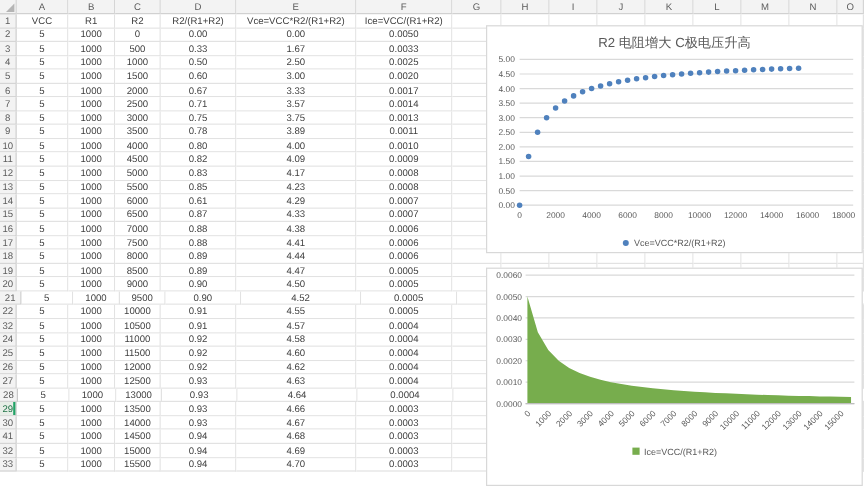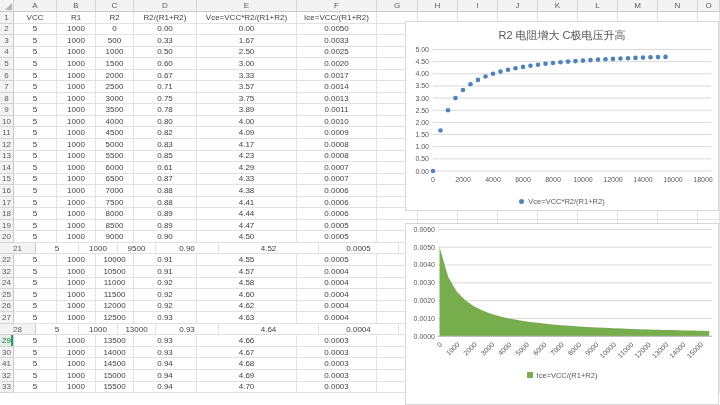--- a/index.html
+++ b/index.html
@@ -410,21 +410,21 @@
         <div class="cell" style="width:40px"></div>
         <div class="cell" style="width:40px"></div>
         <div class="cell" style="width:40px"></div>
         <div class="cell" style="width:40px"></div>
         <div class="cell" style="width:40px"></div>
         <div class="cell" style="width:40px"></div>
         <div class="cell" style="width:40px"></div>
         <div class="cell" style="width:22px"></div>
       </div>
       <div class="srow" style="height:11.558823529411764px">
-        <div class="rhead" style="width:36px">21</div>
+        <div class="rhead" style="width:18px">21</div>
         <div class="cell" style="width:43px">5</div>
         <div class="cell" style="width:39px">1000</div>
         <div class="cell" style="width:38px">9500</div>
         <div class="cell" style="width:63px">0.90</div>
         <div class="cell" style="width:100px">4.52</div>
         <div class="cell" style="width:80px">0.0005</div>
         <div class="cell" style="width:41px"></div>
         <div class="cell" style="width:40px"></div>
         <div class="cell" style="width:40px"></div>
         <div class="cell" style="width:40px"></div>
@@ -536,21 +536,21 @@
         <div class="cell" style="width:40px"></div>
         <div class="cell" style="width:40px"></div>
         <div class="cell" style="width:40px"></div>
         <div class="cell" style="width:40px"></div>
         <div class="cell" style="width:40px"></div>
         <div class="cell" style="width:40px"></div>
         <div class="cell" style="width:40px"></div>
         <div class="cell" style="width:22px"></div>
       </div>
       <div class="srow" style="height:11.558823529411764px">
-        <div class="rhead" style="width:36px">28</div>
+        <div class="rhead" style="width:15px">28</div>
         <div class="cell" style="width:43px">5</div>
         <div class="cell" style="width:39px">1000</div>
         <div class="cell" style="width:38px">13000</div>
         <div class="cell" style="width:63px">0.93</div>
         <div class="cell" style="width:100px">4.64</div>
         <div class="cell" style="width:80px">0.0004</div>
         <div class="cell" style="width:41px"></div>
         <div class="cell" style="width:40px"></div>
         <div class="cell" style="width:40px"></div>
         <div class="cell" style="width:40px"></div>

